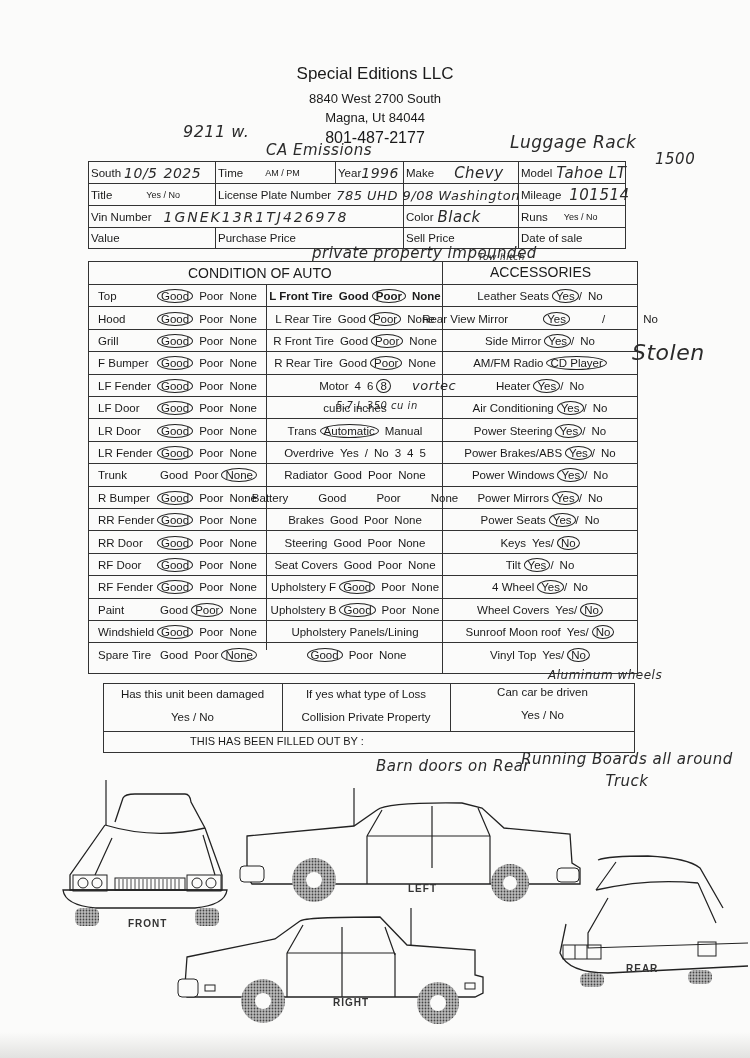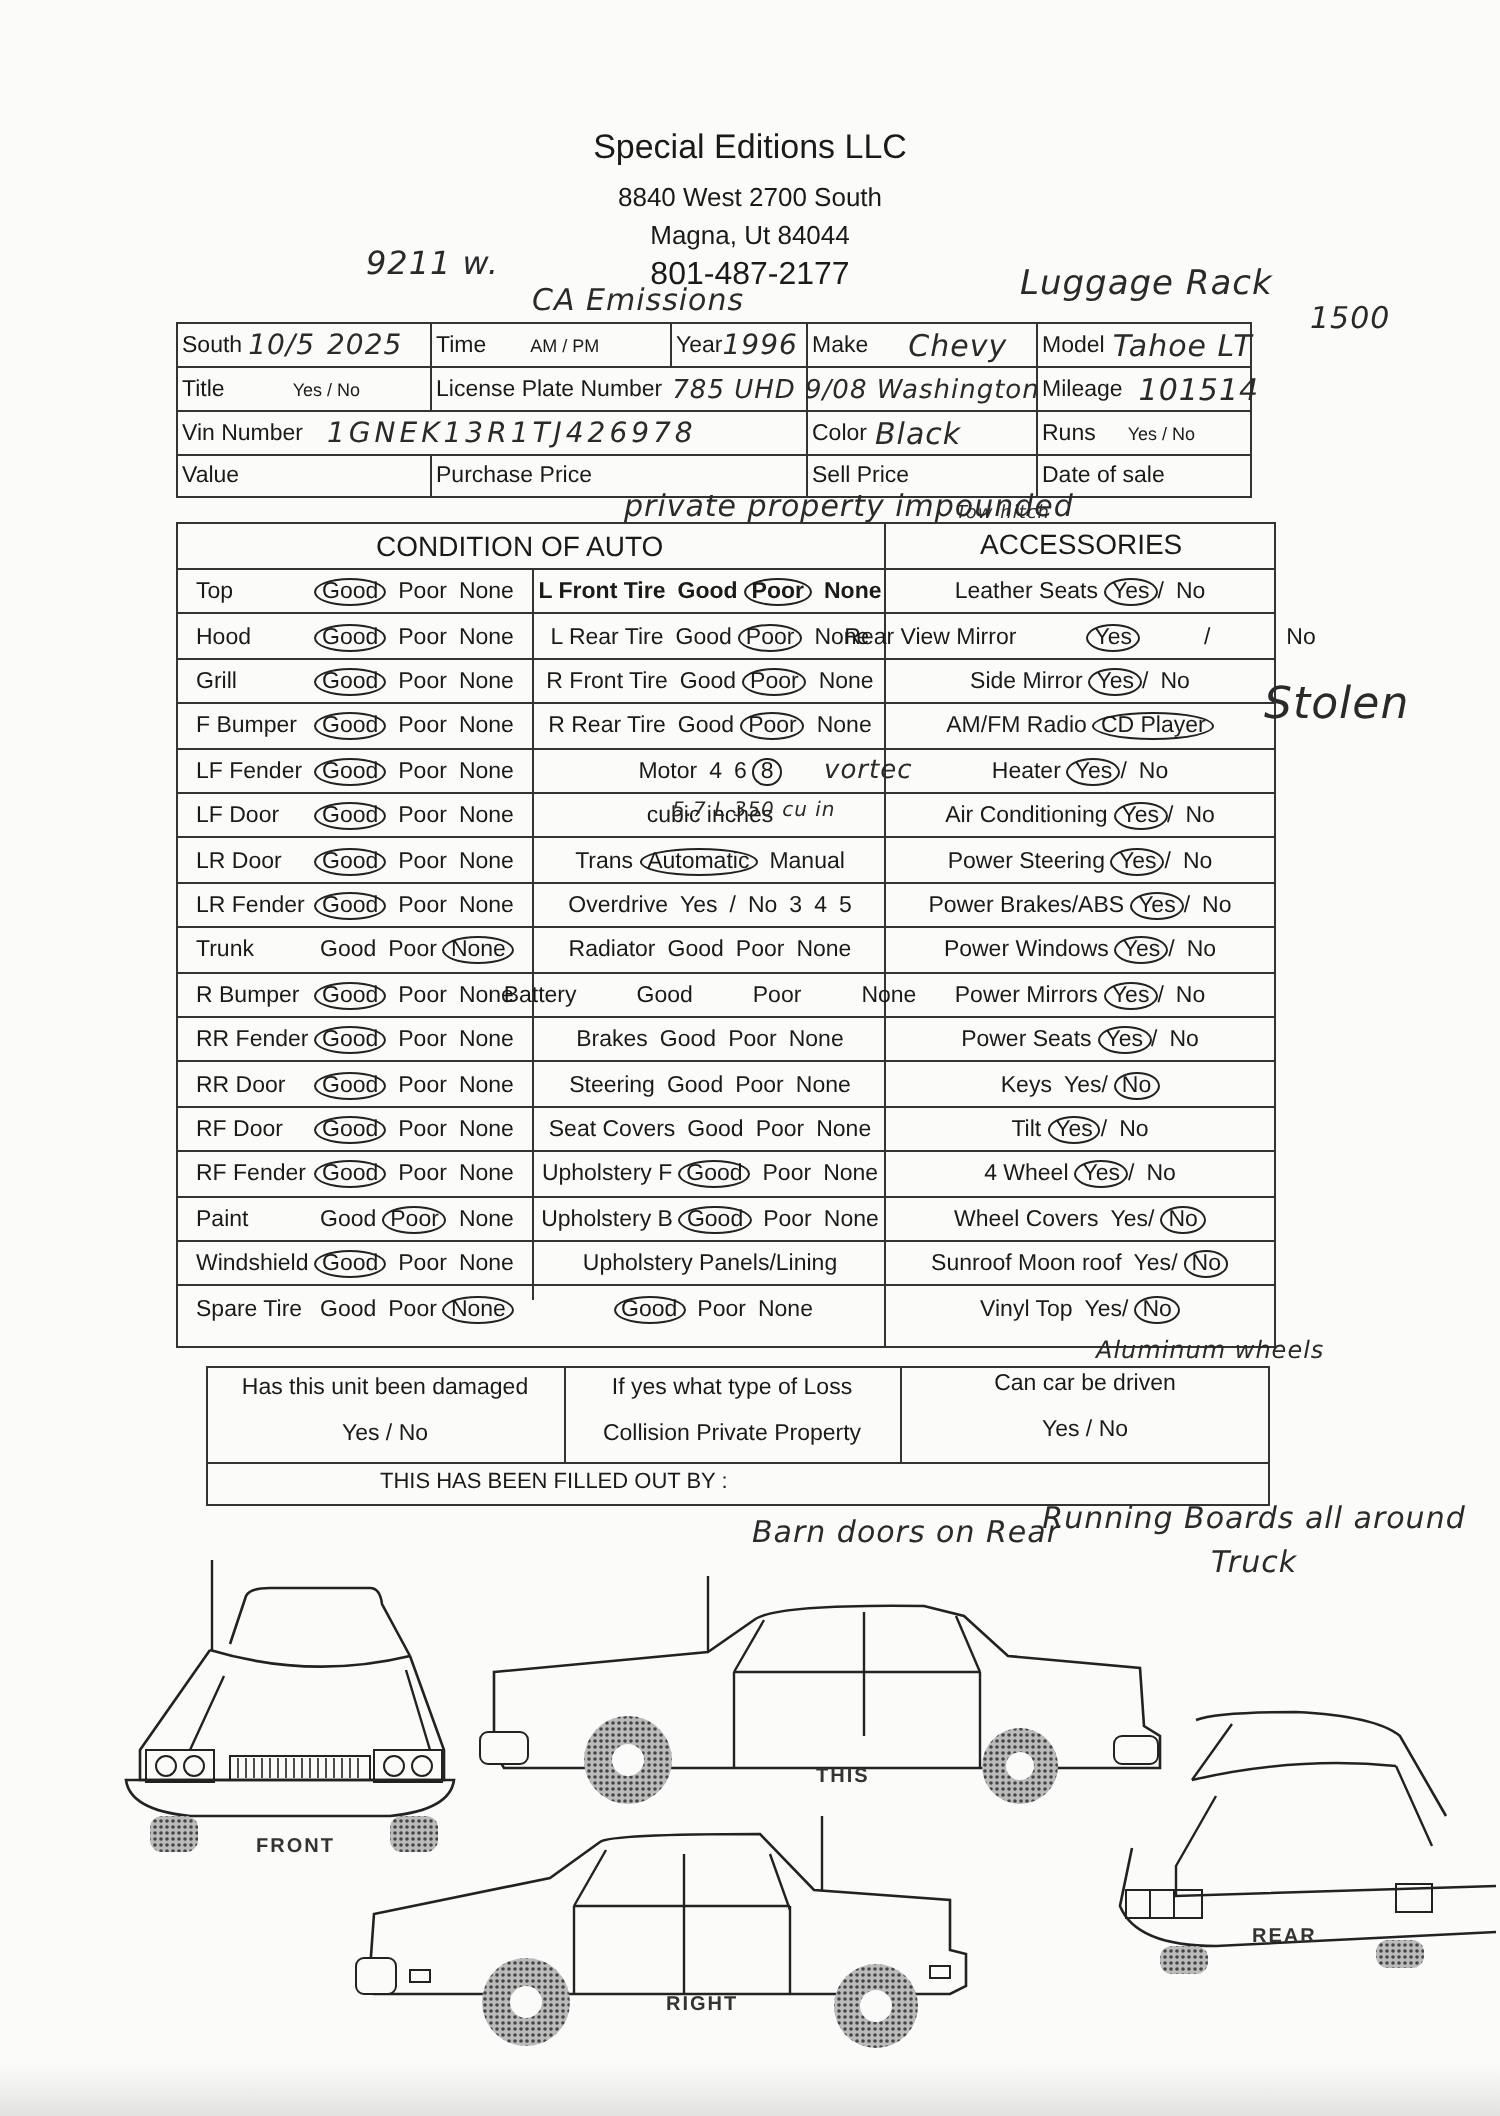--- a/index.html
+++ b/index.html
@@ -503,21 +503,21 @@
     <path d="M125 48 L140 22 M190 18 L190 80 M248 48 L236 20 M125 48 L248 48" fill="none" stroke="#222" stroke-width="1.2"></path>
     <line x1="125" y1="48" x2="125" y2="96" stroke="#222" stroke-width="1.2"></line>
     <line x1="248" y1="48" x2="248" y2="96" stroke="#222" stroke-width="1.2"></line>
     <rect x="-2" y="78" width="24" height="16" rx="4" fill="#fbfbfa" stroke="#222"></rect>
     <rect x="315" y="80" width="22" height="14" rx="4" fill="#fbfbfa" stroke="#222"></rect>
     <circle cx="72" cy="92" r="22" fill="url(#tire)"></circle>
       <circle cx="72" cy="92" r="8" fill="#fbfbfa"></circle>
     <circle cx="268" cy="95" r="19" fill="url(#tire)"></circle>
       <circle cx="268" cy="95" r="7" fill="#fbfbfa"></circle>
   </svg>
-  <div class="car-label" style="left:408px;top:883px">THIS</div>
+  <div class="car-label" style="left:408px;top:883px">LEFT</div>
 
   <svg width="340" height="120" style="left:175px;top:905px">
     <line x1="236" y1="3" x2="236" y2="40" stroke="#222" stroke-width="1.2"></line>
     <path d="M12 52 L100 34 L125 16 Q130 12 205 12 L232 40 L300 45 L300 70 L308 72 L308 88 L300 92 L12 92 L10 80 Z" fill="none" stroke="#222" stroke-width="1.3"></path>
     <path d="M112 48 L128 20 M167 22 L167 92 M220 50 L210 22 M112 48 L220 48" fill="none" stroke="#222" stroke-width="1.2"></path>
     <line x1="112" y1="48" x2="112" y2="92" stroke="#222" stroke-width="1.2"></line>
     <line x1="220" y1="48" x2="220" y2="92" stroke="#222" stroke-width="1.2"></line>
     <rect x="3" y="74" width="20" height="18" rx="4" fill="#fbfbfa" stroke="#222"></rect>
     <rect x="30" y="80" width="10" height="6" fill="none" stroke="#222"></rect>
     <rect x="290" y="78" width="10" height="6" fill="none" stroke="#222"></rect>

